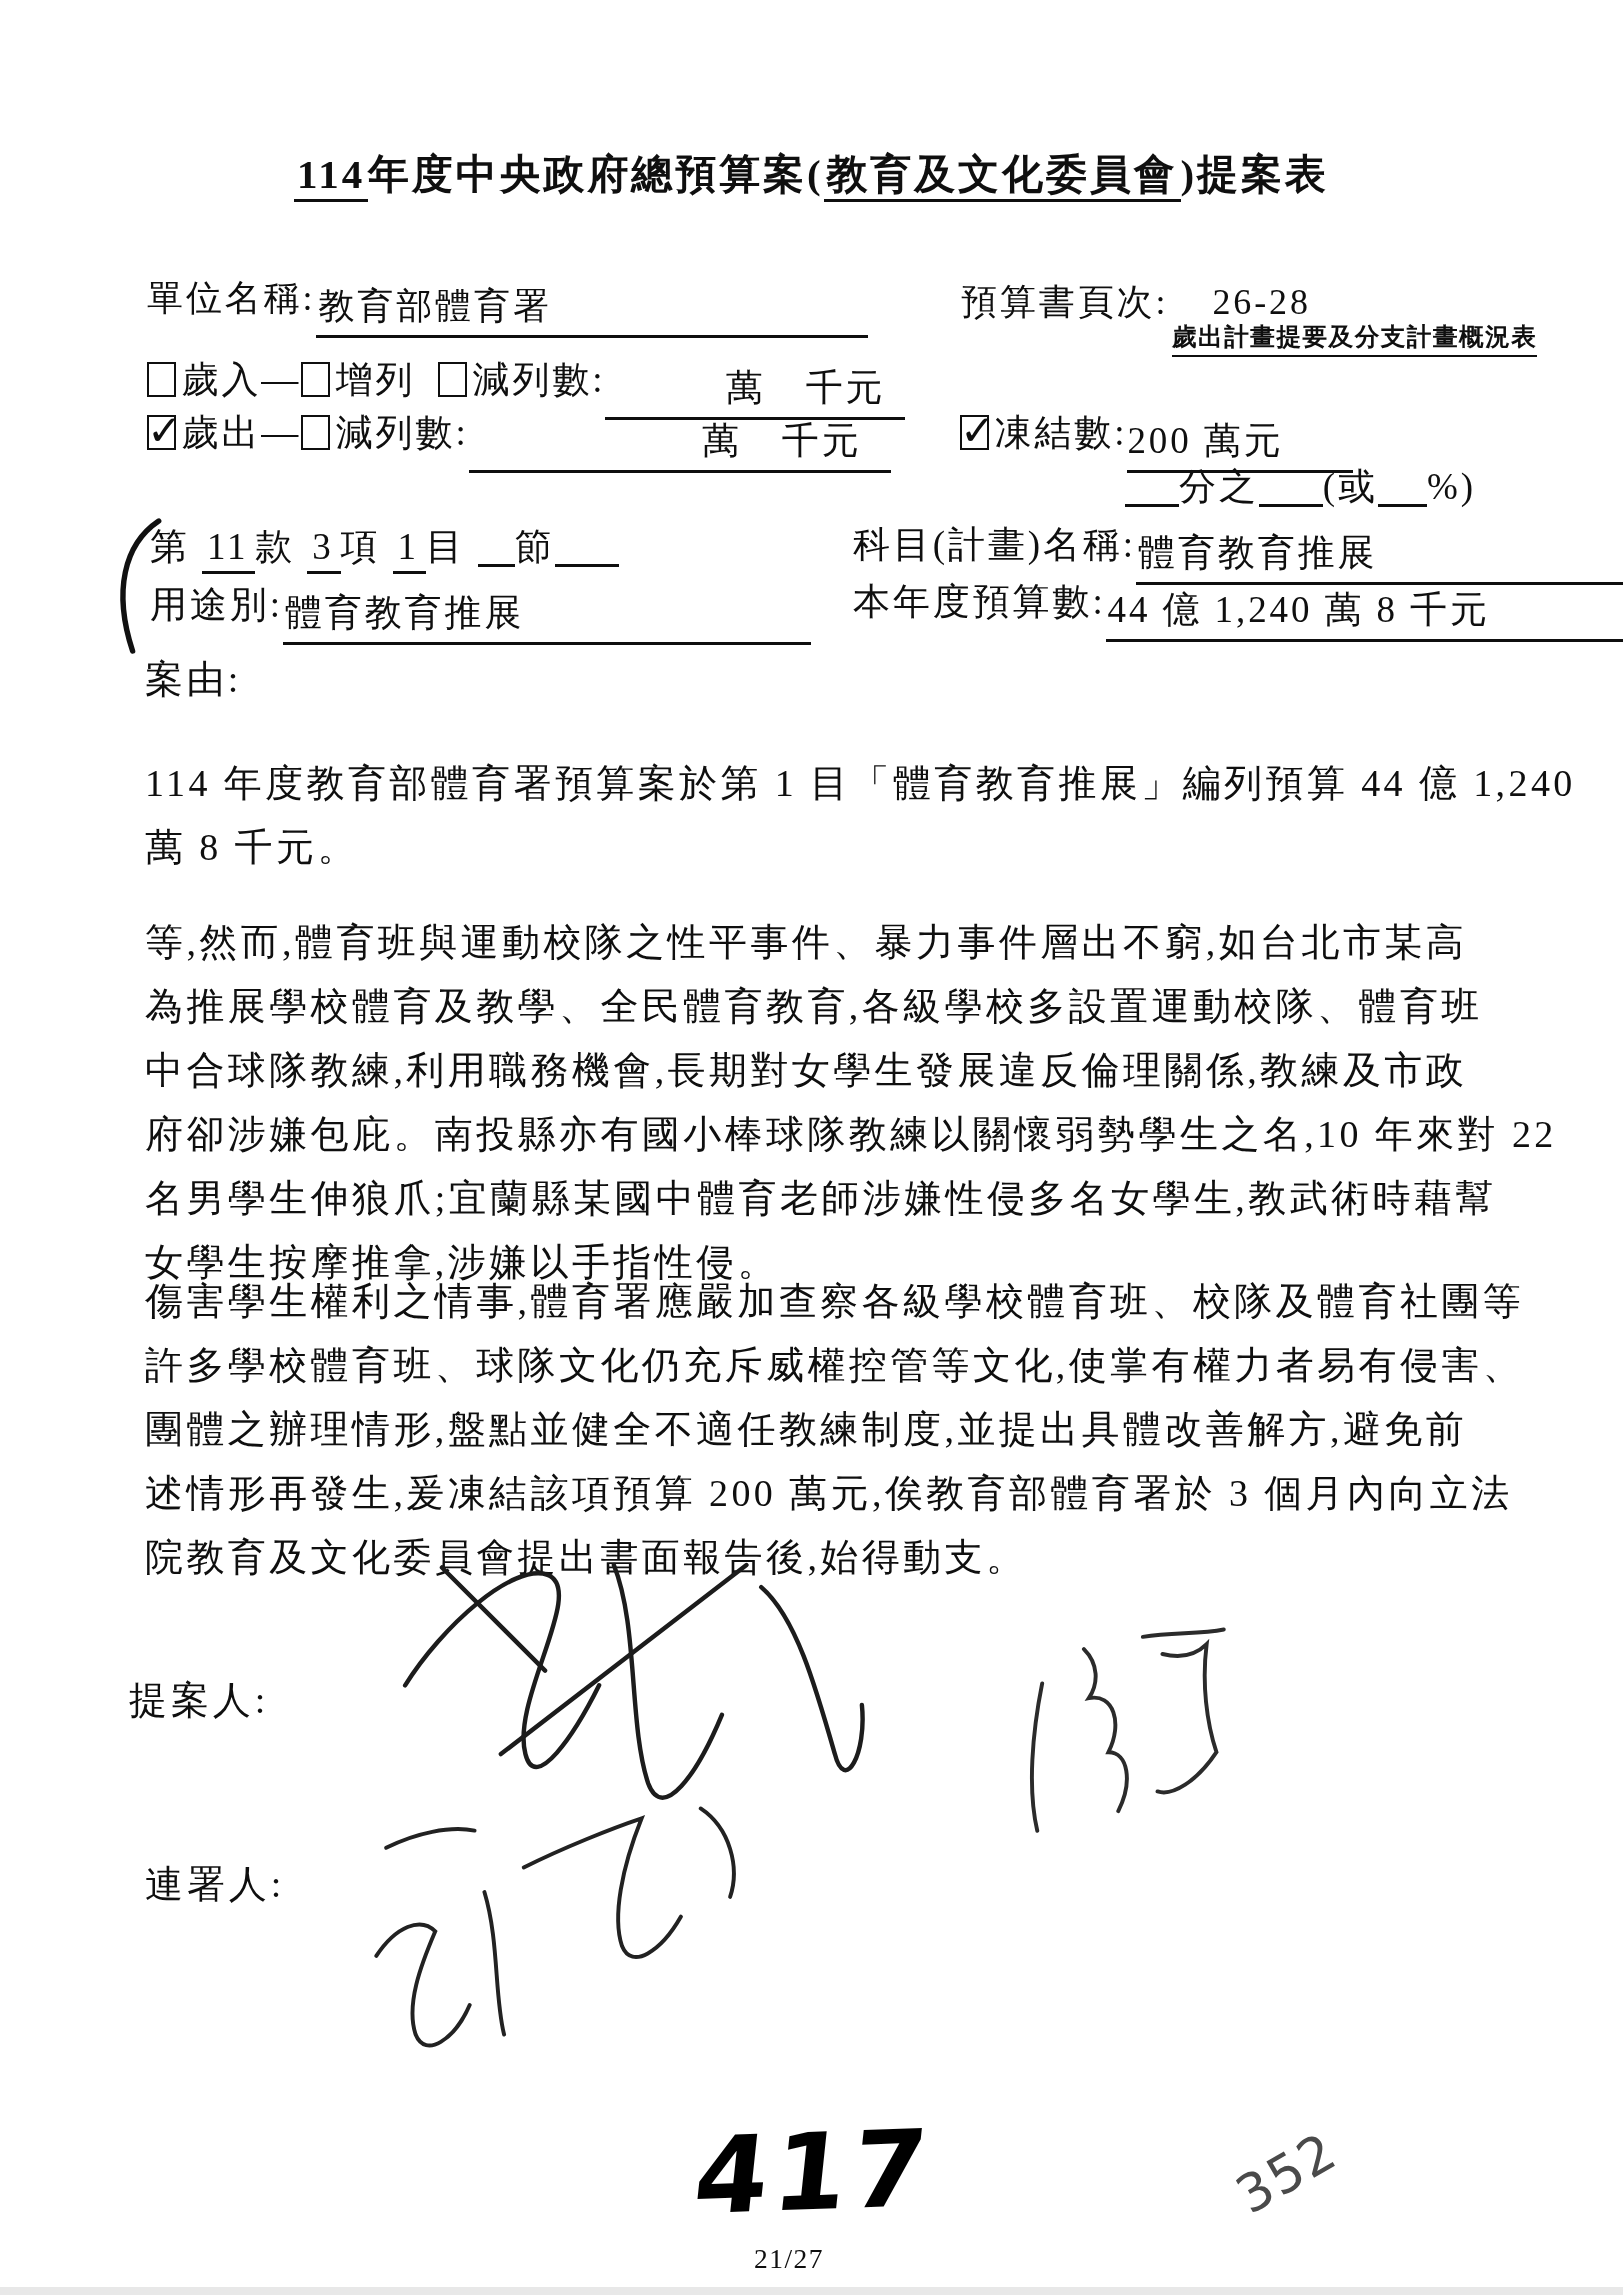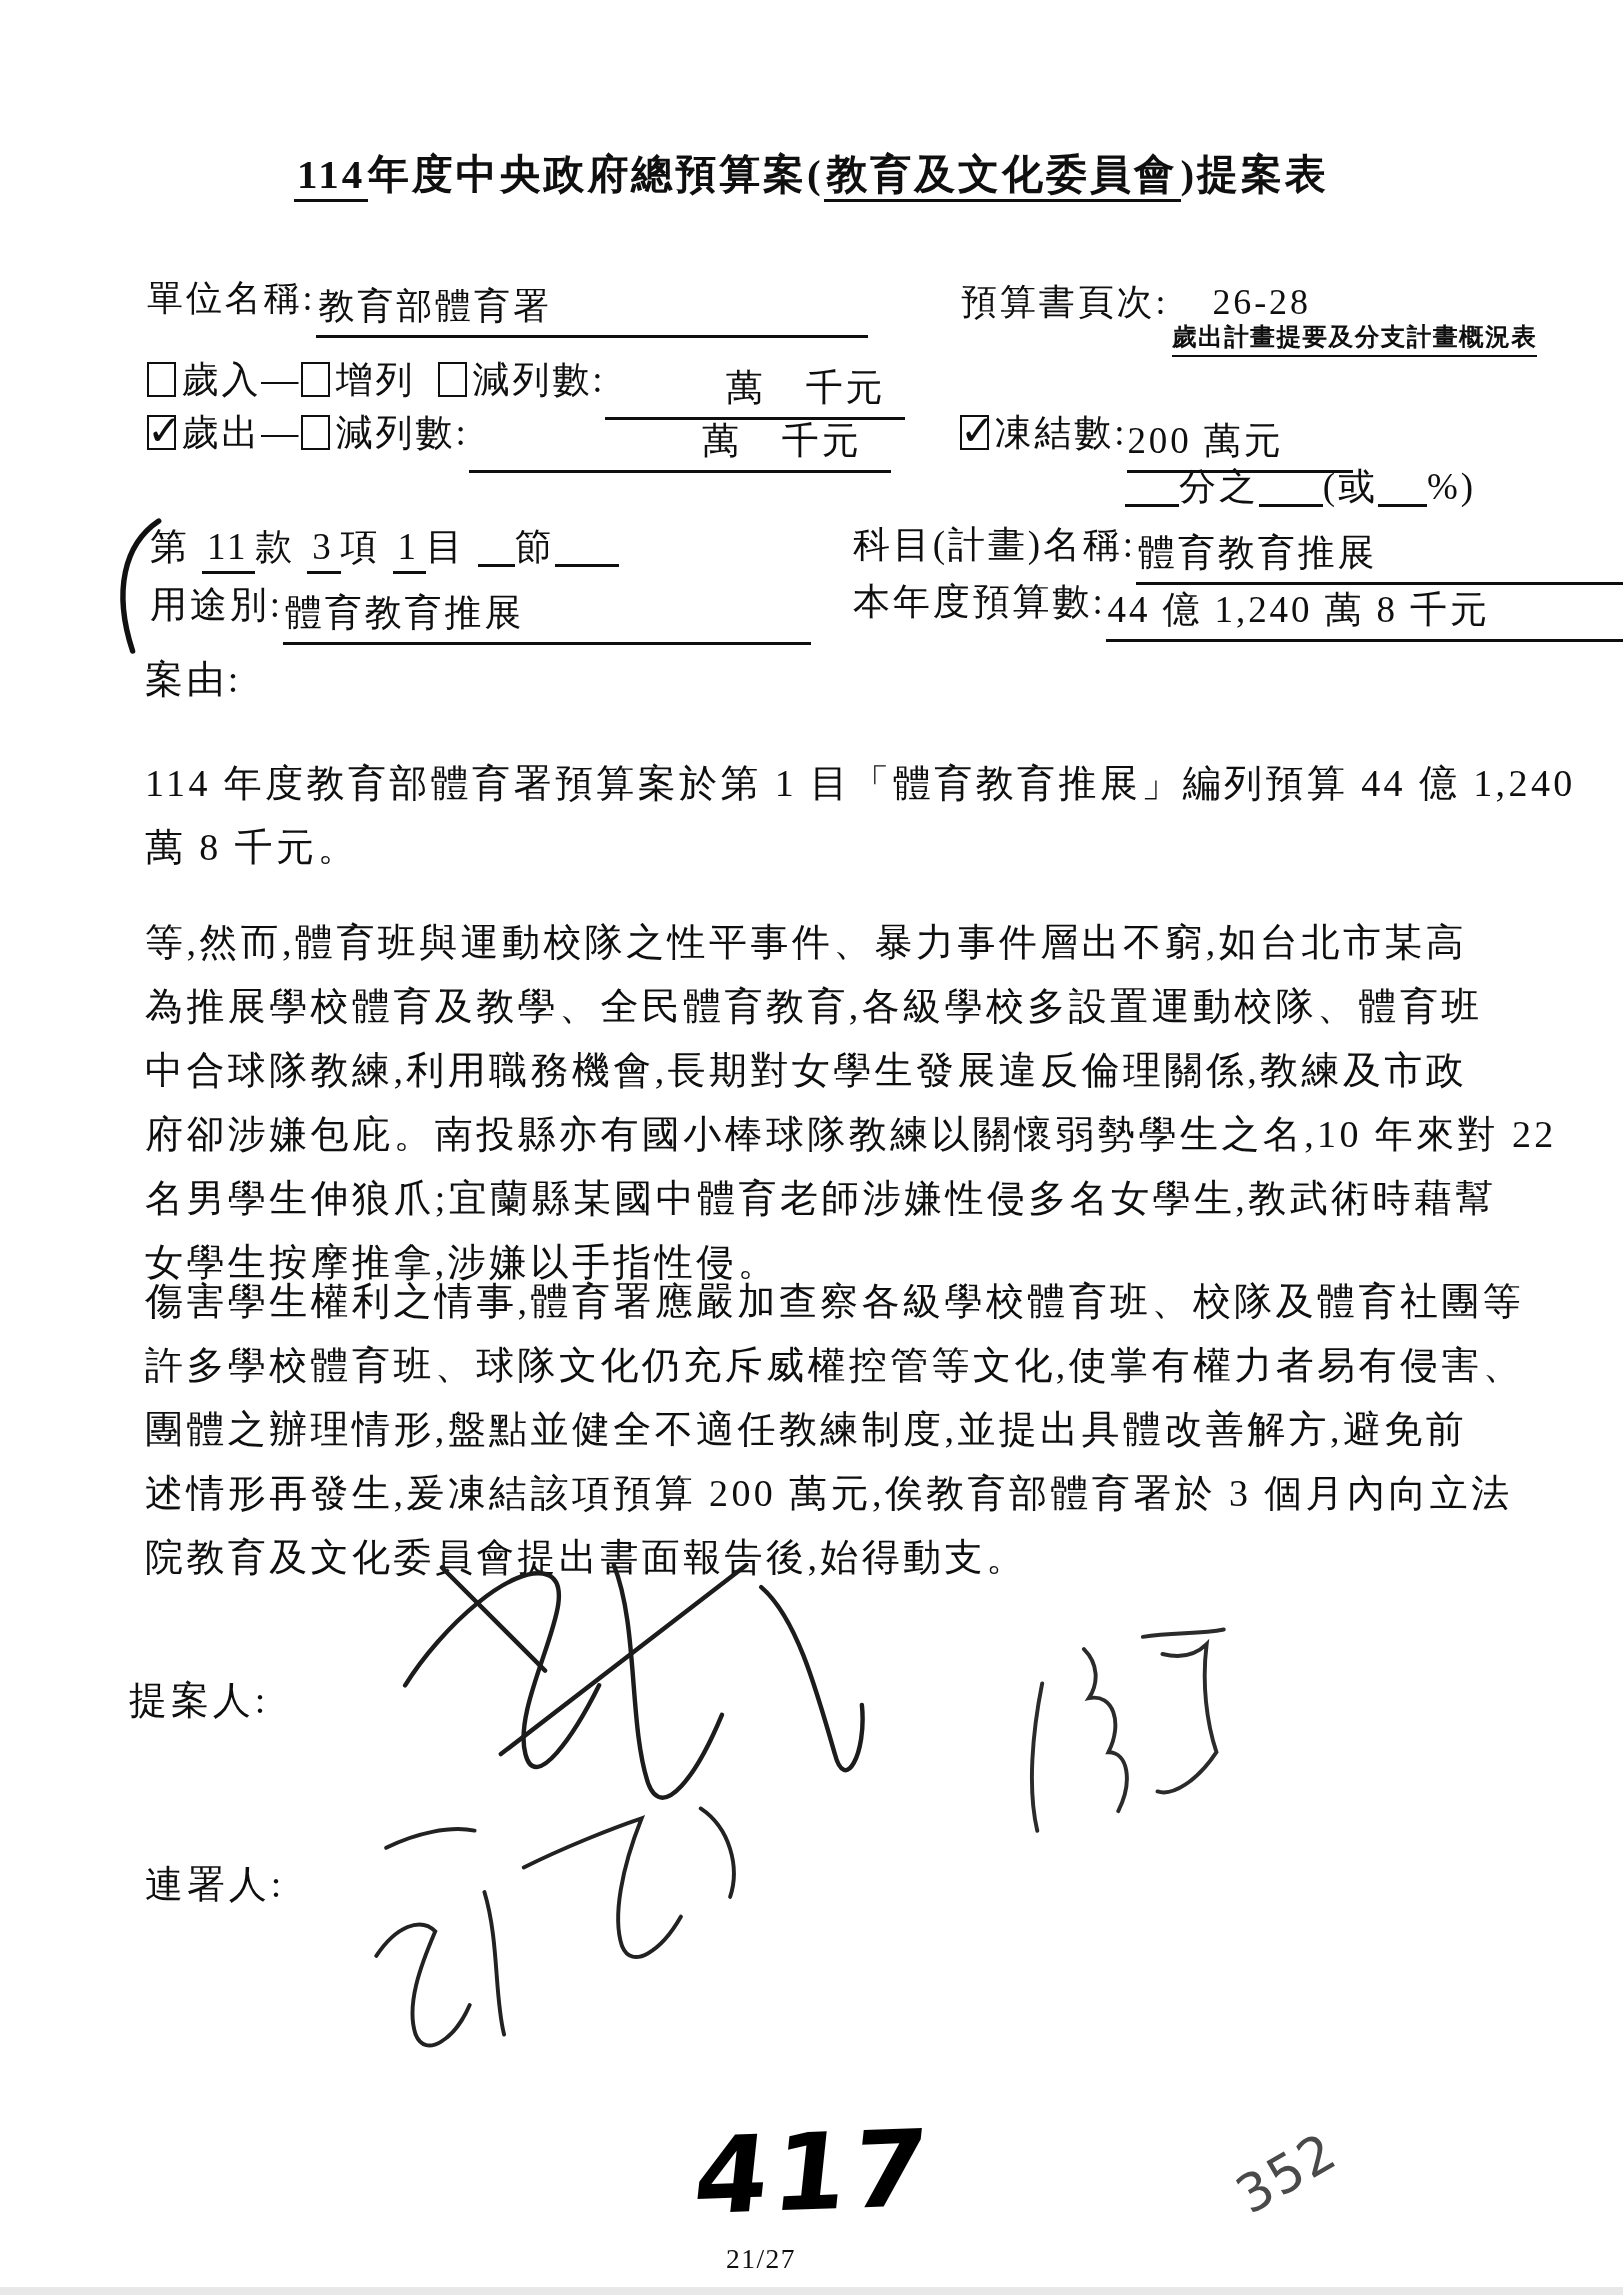--- a/index.html
+++ b/index.html
@@ -159,16 +159,16 @@
       <path d="M 35 360 C 75 300 125 280 155 310 C 125 380 95 460 115 520 C 135 570 195 530 225 460"></path>
       <path d="M 255 230 C 285 330 275 440 295 520"></path>
       <path d="M 335 180 C 415 140 515 100 575 80 C 535 180 515 280 535 340 C 555 390 615 350 655 280"></path>
       <path d="M 695 60 C 755 100 775 180 755 240"></path>
       <path d="M 55 140 C 115 110 185 95 235 105"></path>
     </g>
   </svg>
 
   <div class="abs hand-big" style="left:695px;top:2111px;">417</div>
   <div class="abs hand-small" style="left:1234px;top:2143px;">352</div>
-  <div class="abs pagenum" style="left:692px;top:2243px;font-family:Liberation Serif, serif;">21/27</div>
+  <div class="abs pagenum" style="left:720px;top:2243px;font-family:Liberation Serif, serif;">21/27</div>
 
 </div>
 
 
 </body></html>

